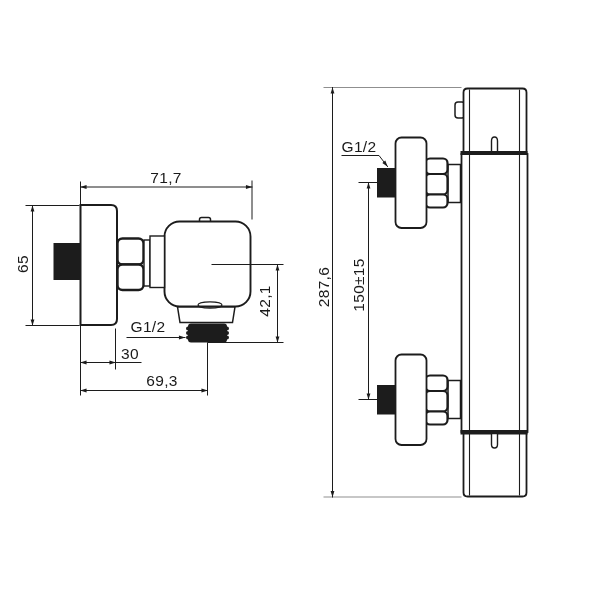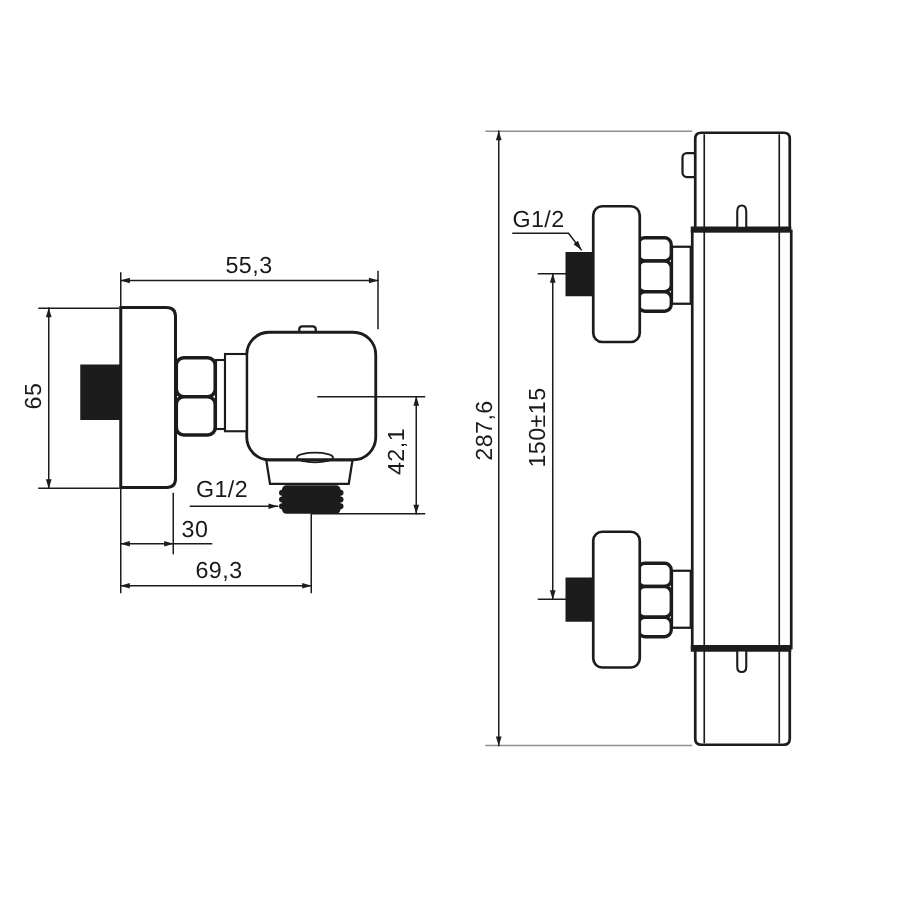--- a/index.html
+++ b/index.html
@@ -137,24 +137,24 @@
     <g stroke-width="1">
       <line x1="359" y1="182.5" x2="377" y2="182.5"></line>
       <line x1="359" y1="399.5" x2="378" y2="399.5"></line>
       <line x1="368.5" y1="182.5" x2="368.5" y2="399.5" marker-start="url(#arr)" marker-end="url(#arr)"></line>
     </g>
 
     <polyline points="342,155.5 379,155.5 387.5,166.5" stroke-width="1" marker-end="url(#arr)"></polyline>
   </g>
 </svg>
 
-<div class="lbl" style="left:166px;top:178px">55,3</div>
+<div class="lbl" style="left:166px;top:178px">71,7</div>
 <div class="lbl rot" style="left:23px;top:264px">65</div>
 <div class="lbl rot" style="left:265px;top:301px">42,1</div>
 <div class="lbl" style="left:148px;top:327px">G1/2</div>
 <div class="lbl" style="left:130px;top:354px">30</div>
-<div class="lbl" style="left:146px;top:381px">69,3</div>
+<div class="lbl" style="left:162px;top:381px">69,3</div>
 
 <div class="lbl" style="left:359px;top:147px">G1/2</div>
 <div class="lbl rot" style="left:324px;top:287px">287,6</div>
 <div class="lbl rot" style="left:359px;top:285px">150±15</div>
 
 </div>
 
 </body></html>

